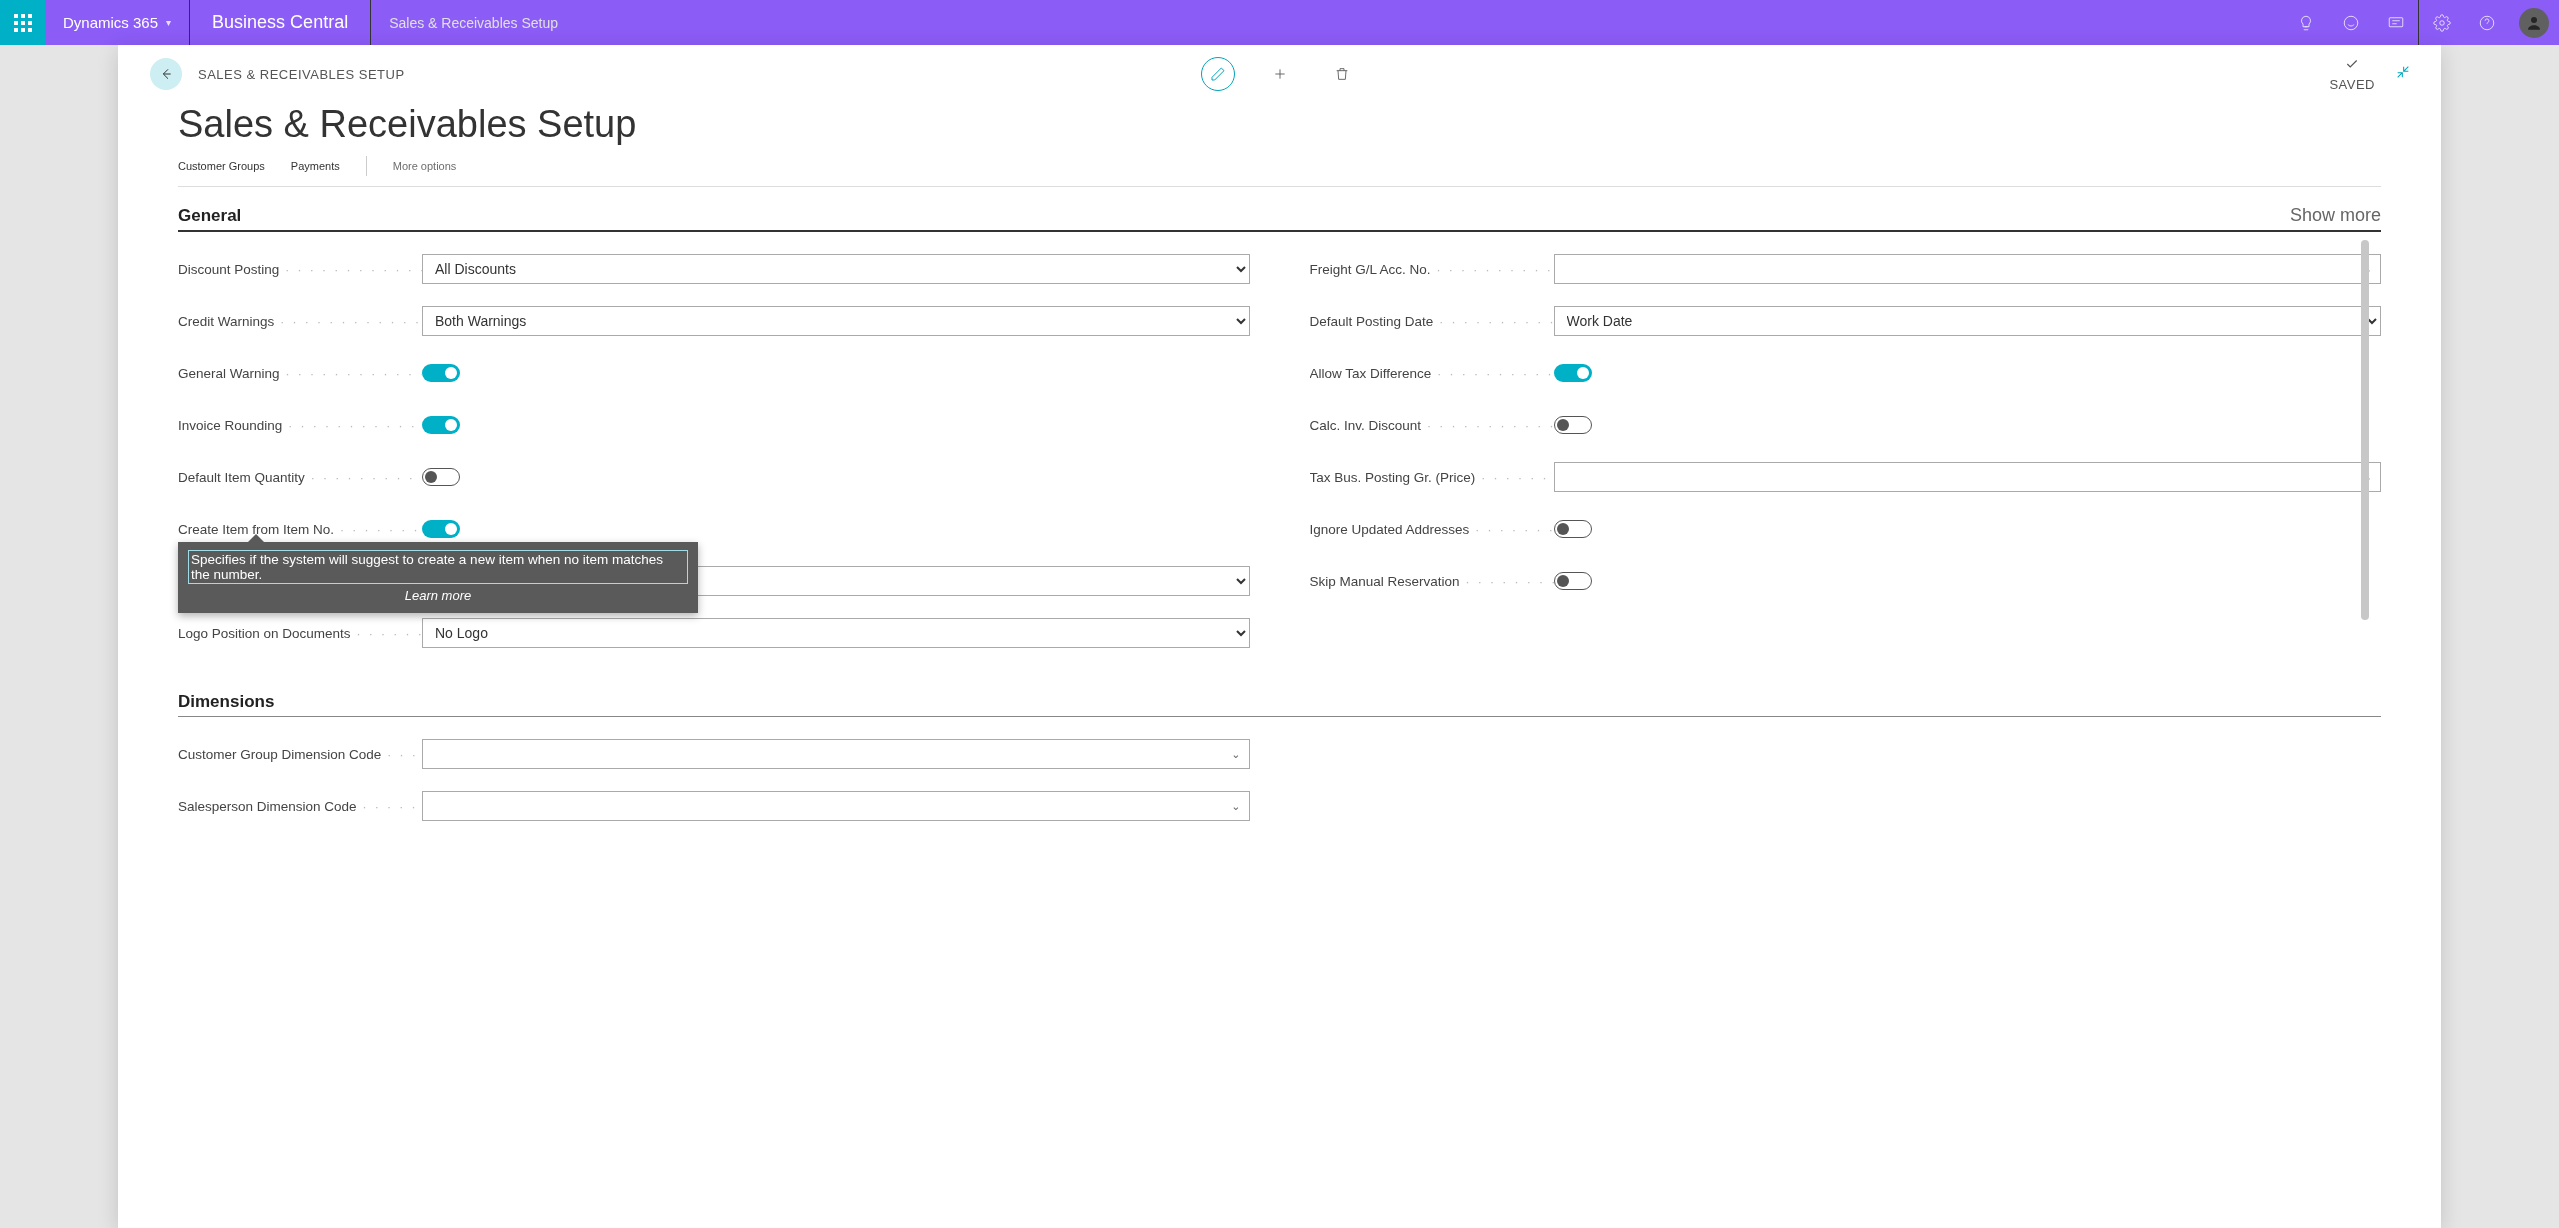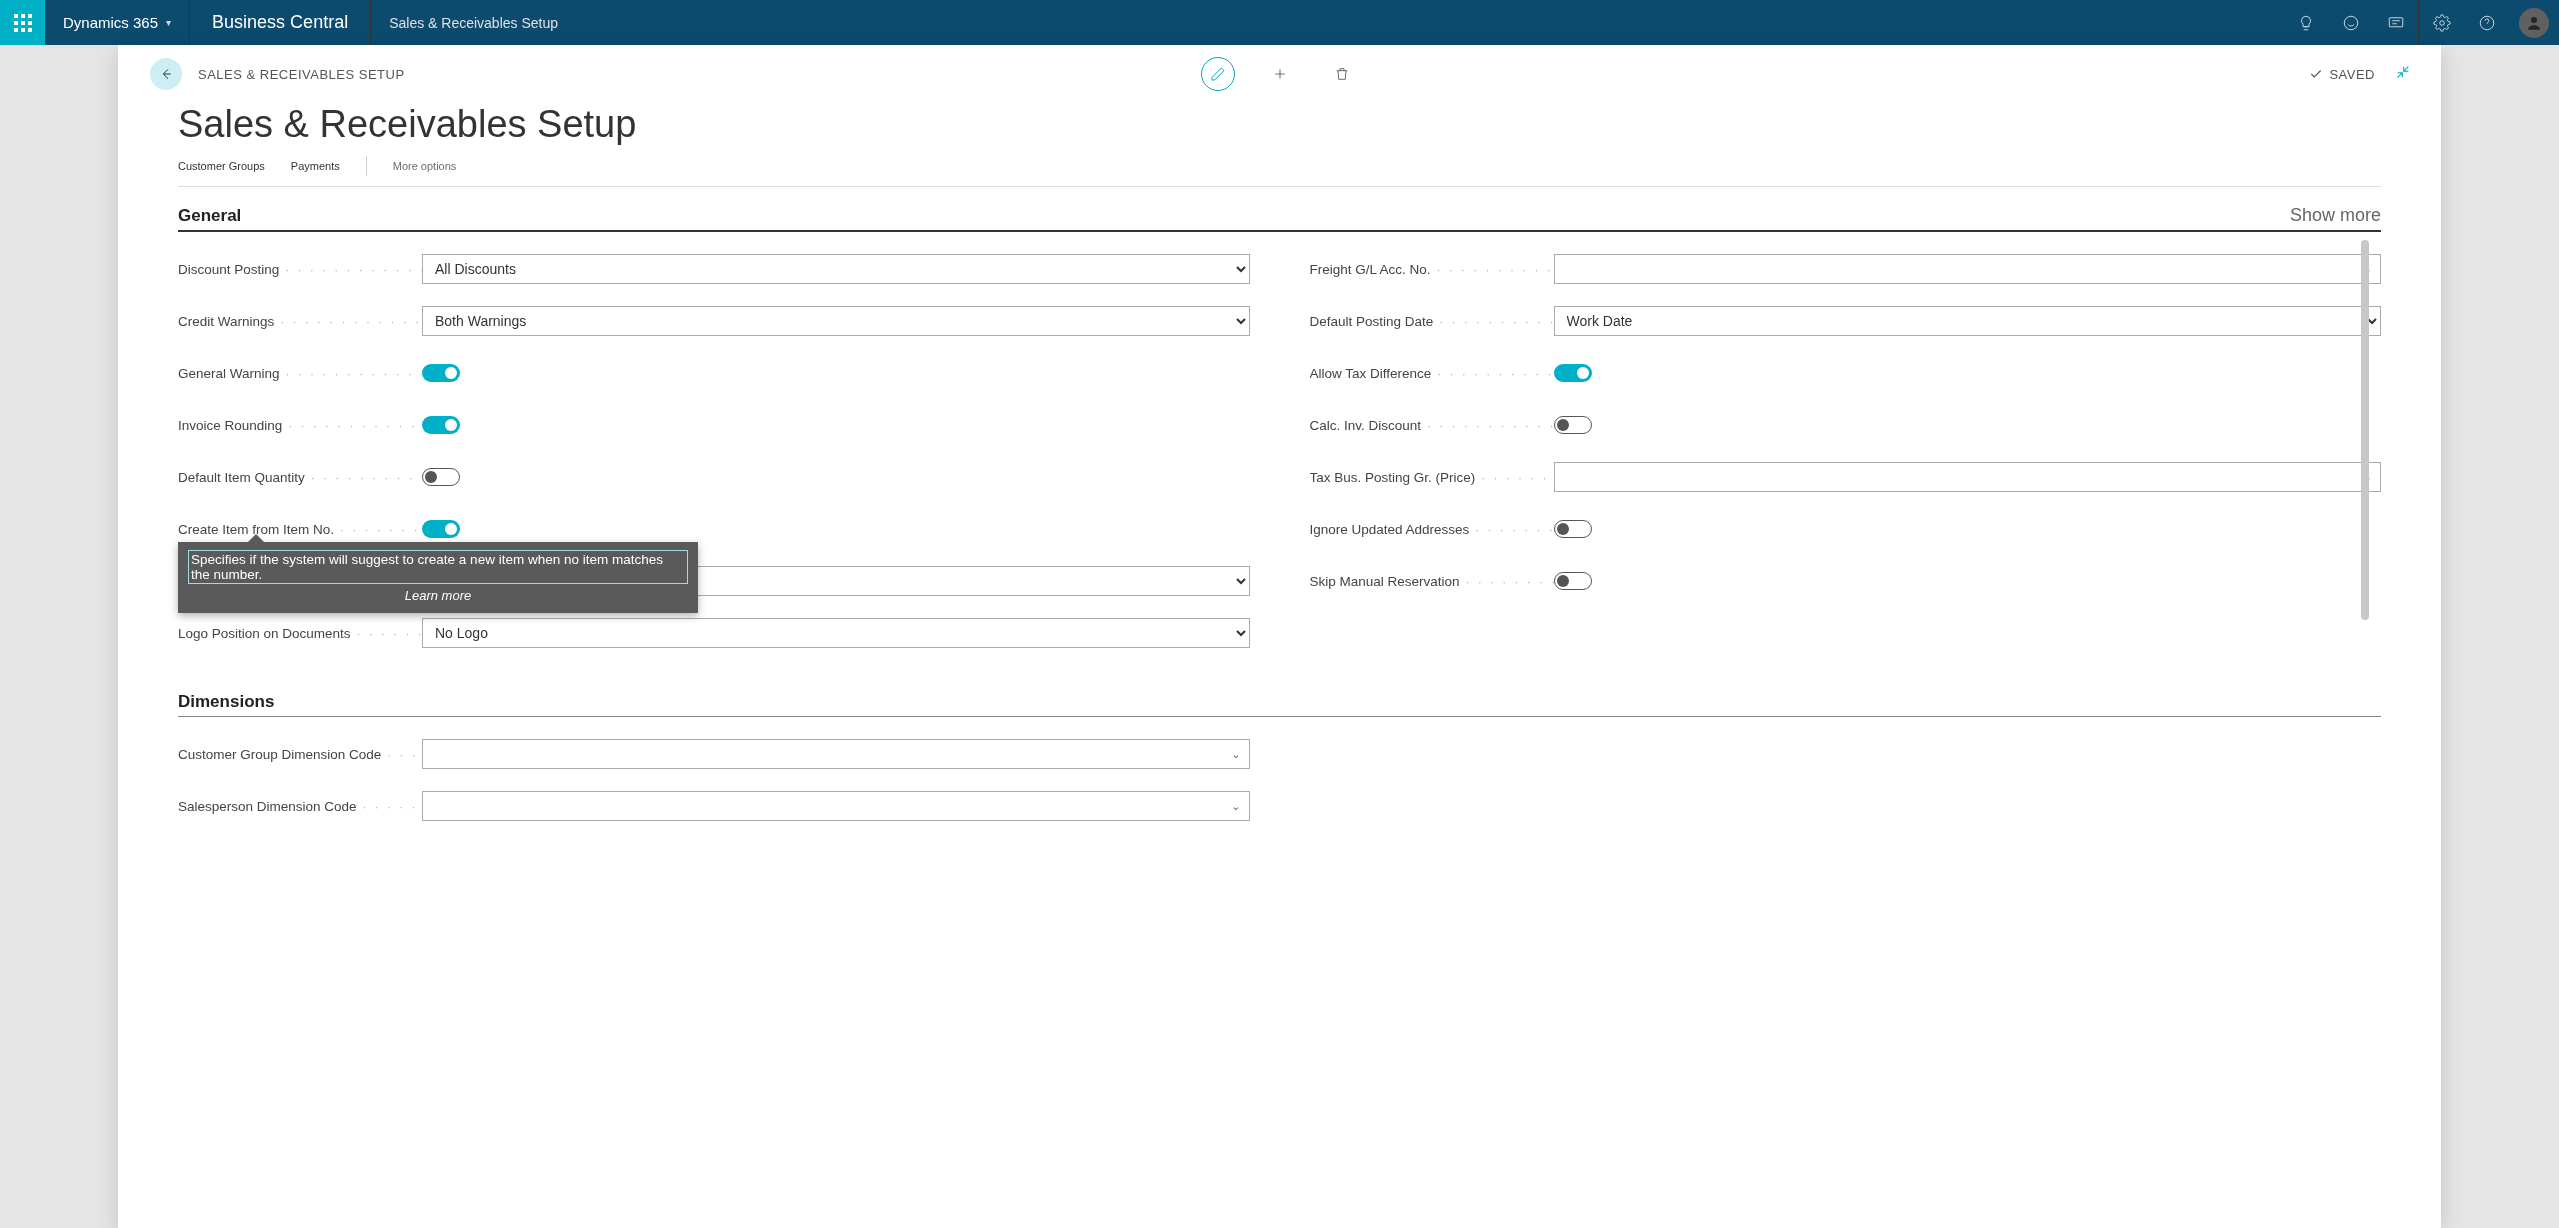--- a/index.html
+++ b/index.html
@@ -1,19 +1,19 @@
 <!DOCTYPE html>
 <html><head>
 <meta charset="utf-8">
 <style>
 * { box-sizing: border-box; margin: 0; padding: 0; font-family: "Segoe UI", Arial, sans-serif; }
 html, body { width: 100%; height: 100%; background: #e5e5e5; overflow: hidden; }
 
 
-.topbar { display:flex; align-items:center; height:45px; background:#0c4a6e; color:#fff; width:100%; }
+.topbar { display:flex; align-items:center; height:45px; background:#8b5cf6; color:#fff; width:100%; }
 .topbar .waffle { width:45px; height:45px; background:#00b0c7; display:flex; align-items:center; justify-content:center; cursor:pointer; }
 .topbar .waffle svg { width:18px; height:18px; }
 .topbar .brand { padding:0 18px; font-size:15px; display:flex; align-items:center; gap:8px; cursor:pointer; }
 .topbar .brand .chev { font-size:10px; opacity:.8; }
 .topbar .sep { width:1px; height:45px; background:#333; }
 .topbar .product { padding:0 22px; font-size:18px; font-weight:400; }
 .topbar .crumb { padding:0 18px; font-size:14px; color:#e0e0e0; }
 .topbar .spacer { flex:1; }
 .topbar .ticon { width:45px; height:45px; display:flex; align-items:center; justify-content:center; cursor:pointer; }
 .topbar .ticon svg { width:18px; height:18px; stroke:#fff; fill:none; }
@@ -28,21 +28,21 @@
 .pagehead { position:relative; height:58px; display:flex; align-items:center; padding:0 32px; }
 .backbtn { width:32px; height:32px; border-radius:50%; background:#cdeef2; display:flex; align-items:center; justify-content:center; cursor:pointer; }
 .backbtn svg { width:16px; height:16px; stroke:#333; fill:none; stroke-width:1.5; }
 .breadcrumb { margin-left:16px; font-size:13px; letter-spacing:.5px; color:#555; text-transform:uppercase; }
 .headcenter { position:absolute; left:50%; transform:translateX(-50%); display:flex; gap:28px; align-items:center; }
 .circlebtn { width:34px; height:34px; border-radius:50%; border:1.5px solid #00a5ba; display:flex; align-items:center; justify-content:center; cursor:pointer; }
 .circlebtn svg { width:16px; height:16px; stroke:#00a5ba; fill:none; stroke-width:1.5; }
 .plainbtn { width:34px; height:34px; display:flex; align-items:center; justify-content:center; cursor:pointer; }
 .plainbtn svg { width:16px; height:16px; stroke:#555; fill:none; stroke-width:1.3; }
 .headright { position:absolute; right:30px; display:flex; align-items:center; gap:20px; }
-.saved { display:flex; align-items:center; gap:6px; color:#555; font-size:13px; letter-spacing:.5px; }
+.saved { display:flex; align-items:center; gap:6px; color:#555; font-size:13px; letter-spacing:.5px;flex-direction:column; }
 .saved svg { width:14px; height:14px; stroke:#555; fill:none; stroke-width:2; }
 .collapse { cursor:pointer; }
 .collapse svg { width:16px; height:16px; stroke:#00a5ba; fill:none; stroke-width:1.6; }
 
 
 .body { position:absolute; top:58px; left:0; right:0; bottom:0; overflow-y:auto; padding:0 60px 40px 60px; }
 .scrollbar-fake { position:absolute; right:72px; top:195px; width:8px; height:380px; background:#c7c7c7; border-radius:4px; }
 
 .pagetitle { font-size:38px; font-weight:300; color:#333; margin-bottom:10px; }
 

